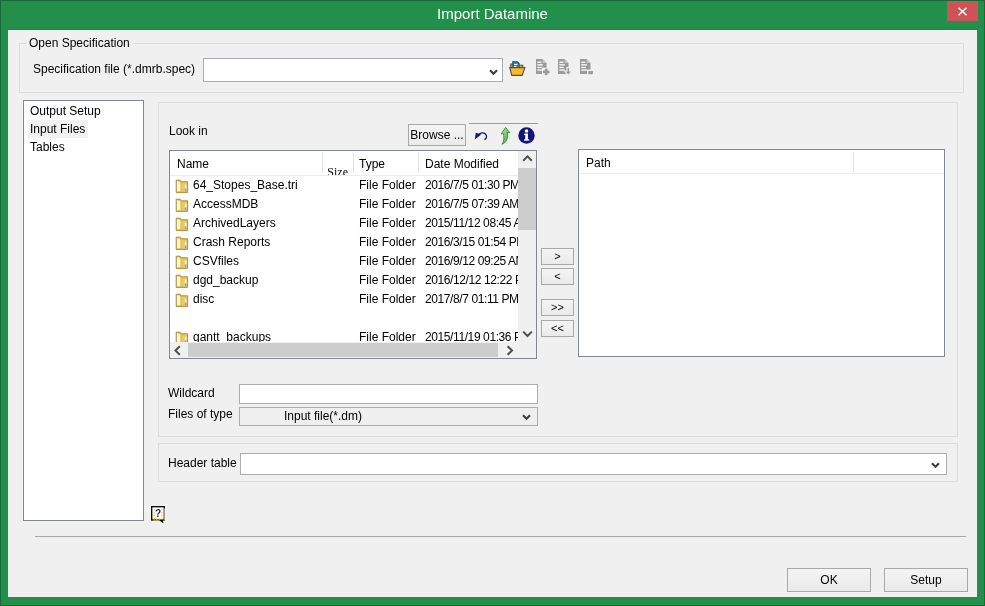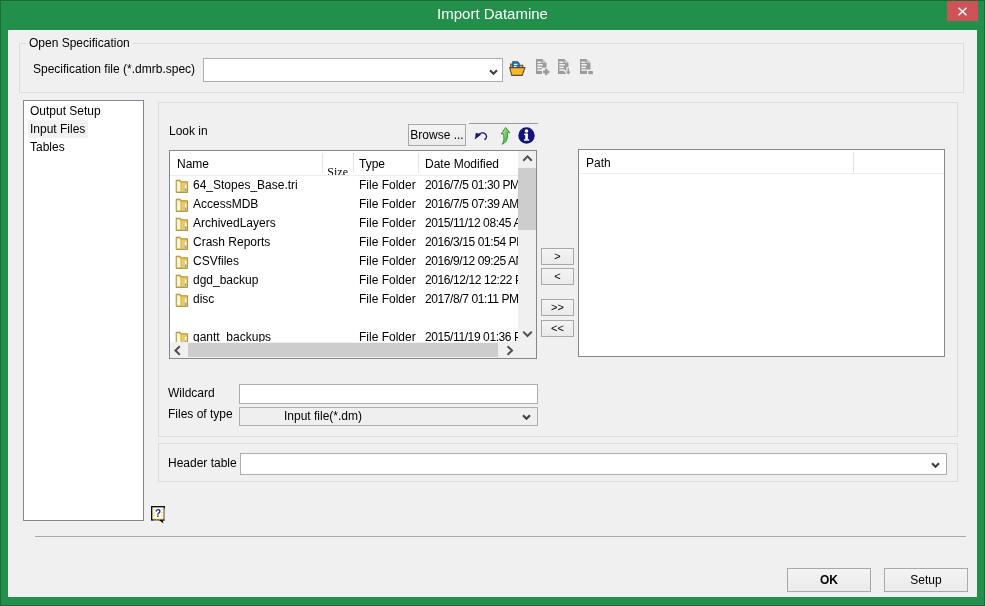--- a/index.html
+++ b/index.html
@@ -274,16 +274,16 @@
           <rect x="10.2" y="12" width="1.4" height="1.4"></rect>
         <rect x="5" y="12.2" width="1.4" height="1.4"></rect>
           <rect x="7.8" y="12.2" width="1.4" height="1.4"></rect>
       </g>
       <text x="7" y="10.5" font-size="10" font-weight="bold" fill="#1a1a8e" text-anchor="middle" font-family="Liberation Sans">?</text>
       <path d="M8 14 L12.5 17.5 L11.5 14 Z" fill="#000"></path>
       <rect x="13" y="2.5" width="1" height="12" fill="#9a9a9a"></rect>
       <rect x="2.5" y="14" width="6" height="1" fill="#9a9a9a"></rect>
     </svg>
     <div style="position:absolute;left:27px;top:506px;width:931px;height:1px;background:#a8a8a8;"></div>
-    <div class="btn" style="left:779px;top:538px;width:84px;height:24px;line-height:22px;font-weight:bold;">OK</div>
+    <div class="btn" style="left:779px;top:538px;width:84px;height:24px;line-height:22px;">OK</div>
     <div class="btn" style="left:876px;top:538px;width:84px;height:24px;line-height:22px;">Setup</div>
   </div>
 </div>
 
 </body></html>

